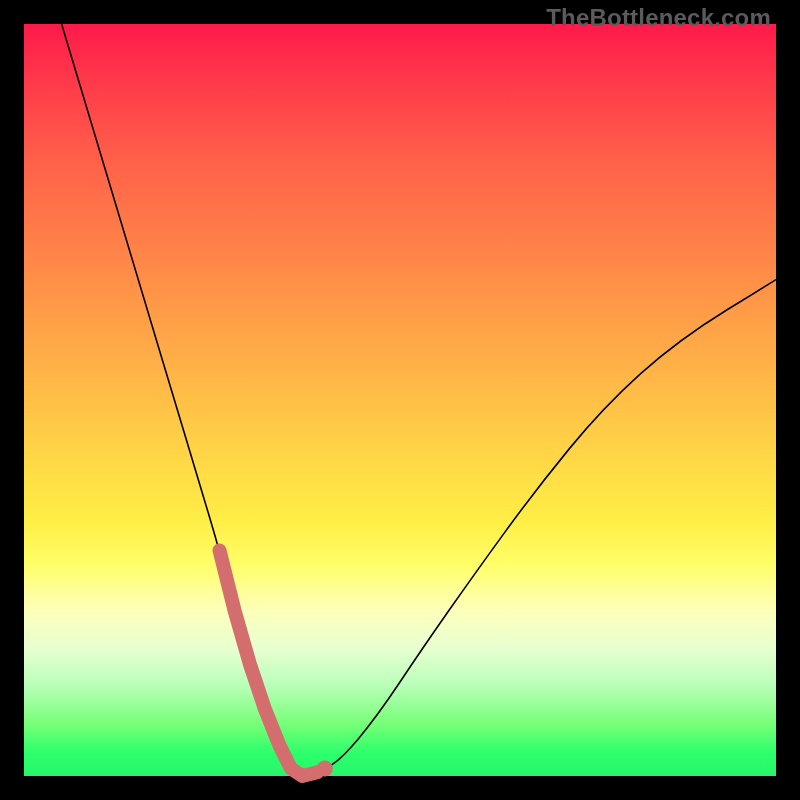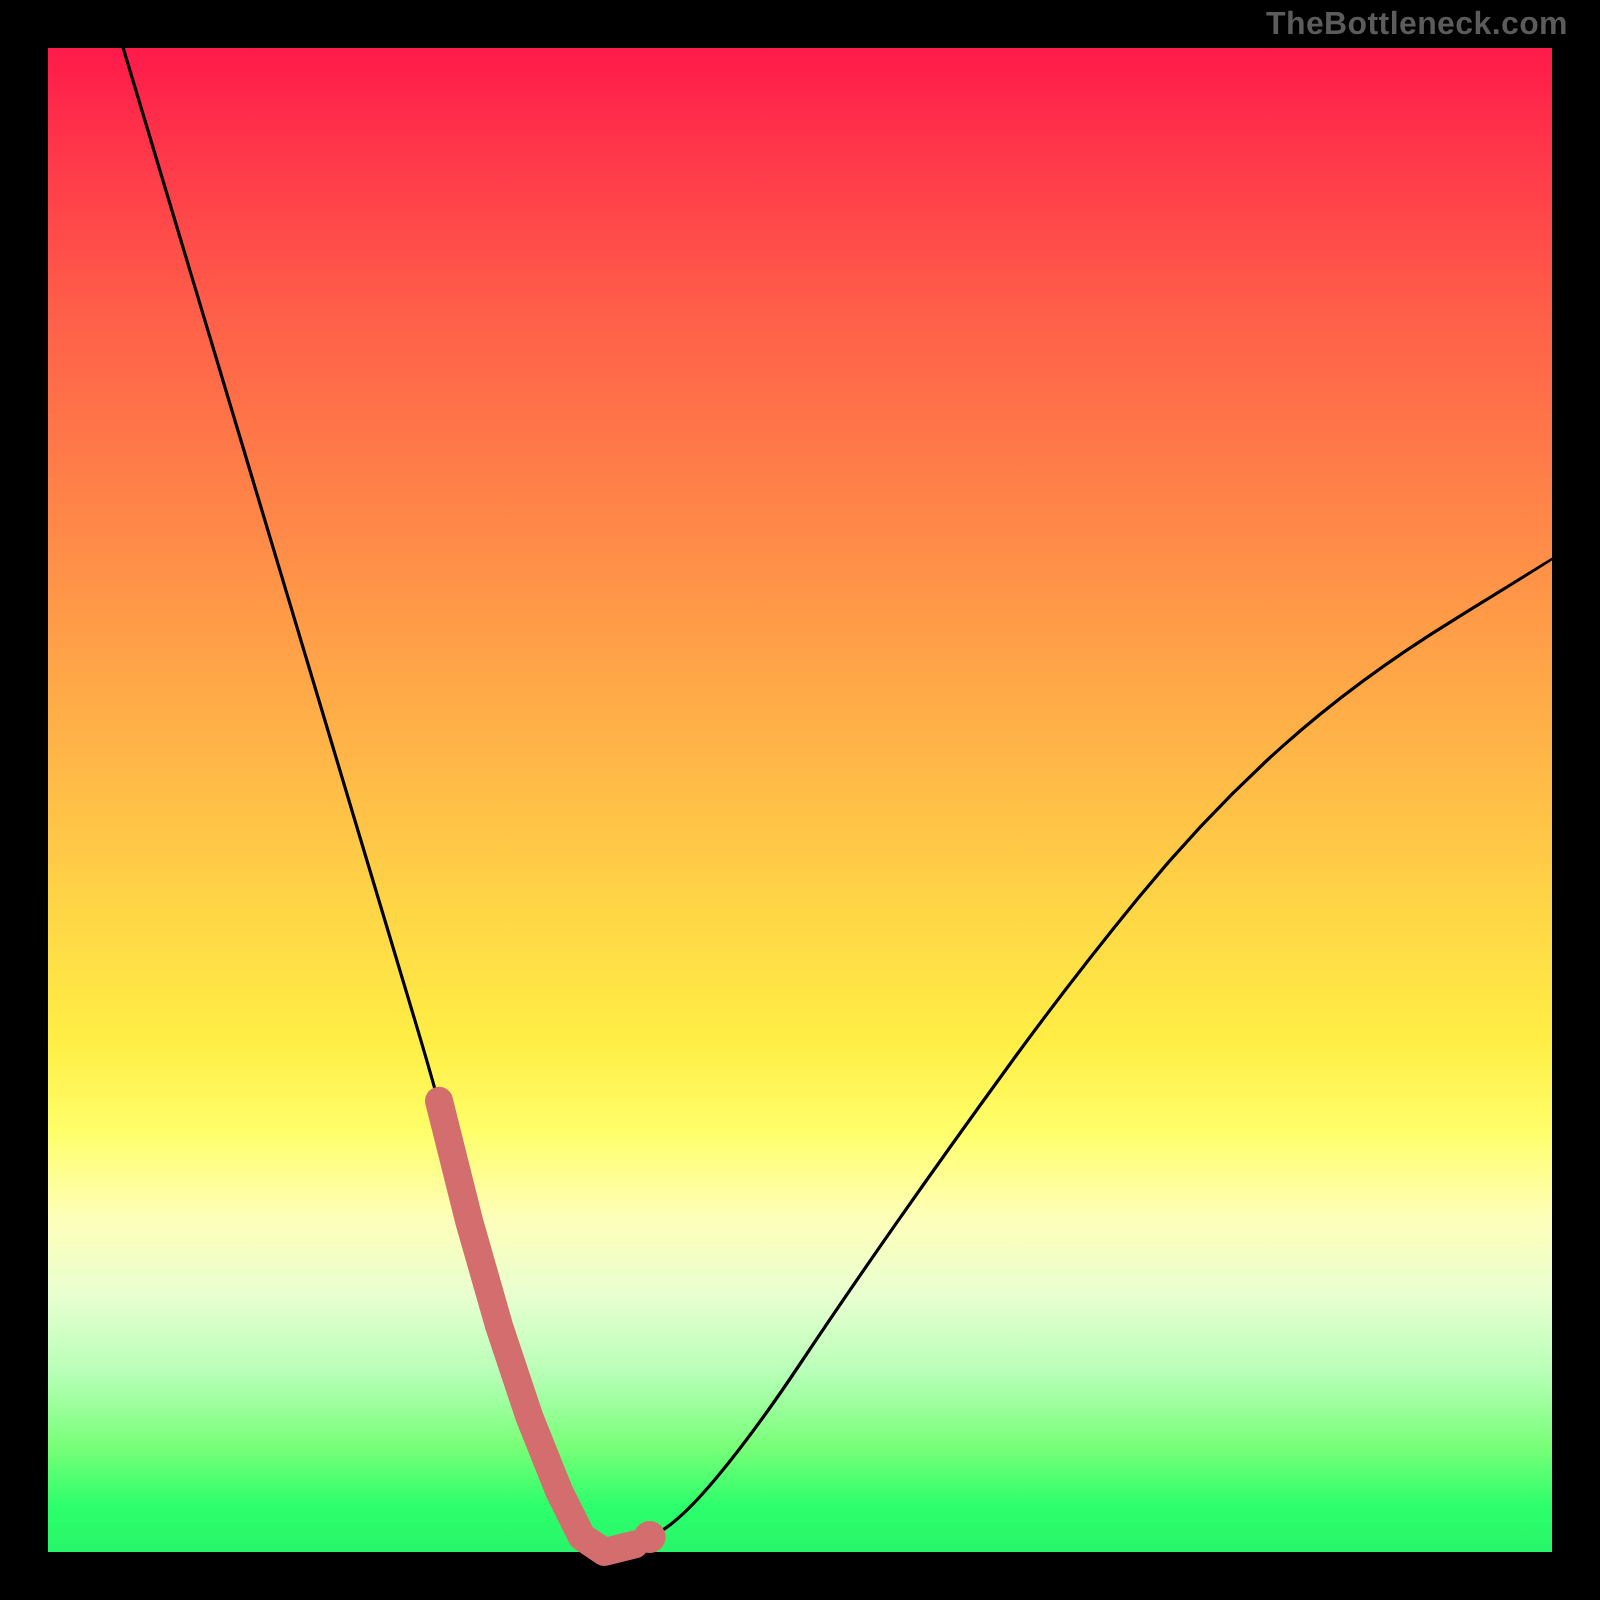--- a/index.html
+++ b/index.html
@@ -30,23 +30,23 @@
       #e8ffd0 83%,
       #b8ffb8 88%,
       #78ff78 93%,
       #2cff6b 97%,
       #28f56a 100%
     );
   }
   .watermark {
     position: absolute;
     top: 4px;
-    right: 16px;
+    right: 29px;
     color: #5b5b5b;
-    font-size: 16px;
+    font-size: 24px;
     font-weight: 600;
     letter-spacing: 0.2px;
     user-select: none;
   }
   svg {
     position: absolute;
     left: 0;
     top: 0;
     width: 752px;
     height: 752px;

